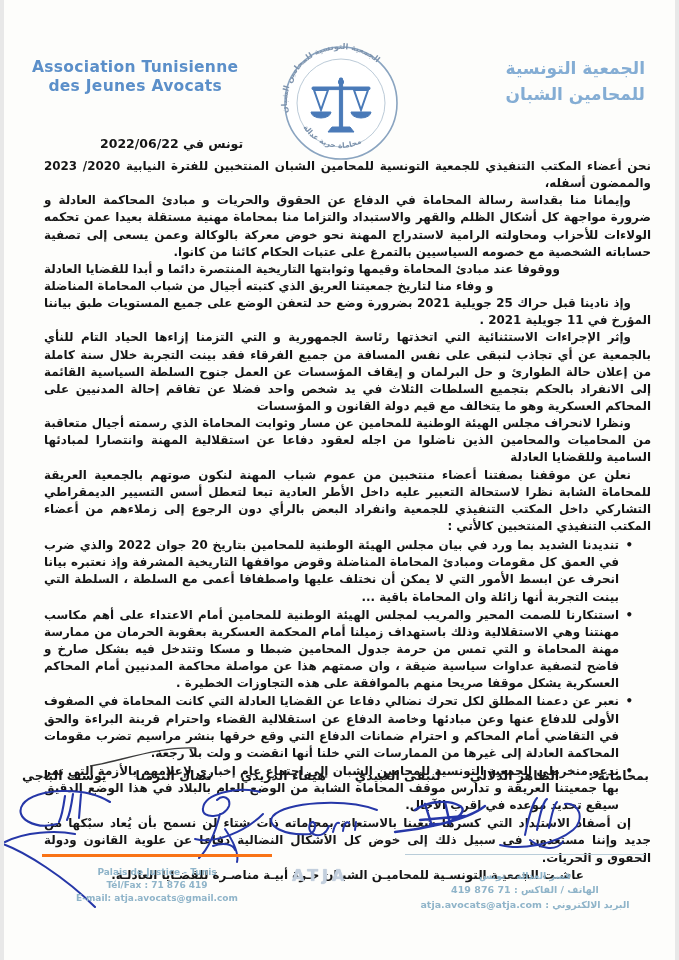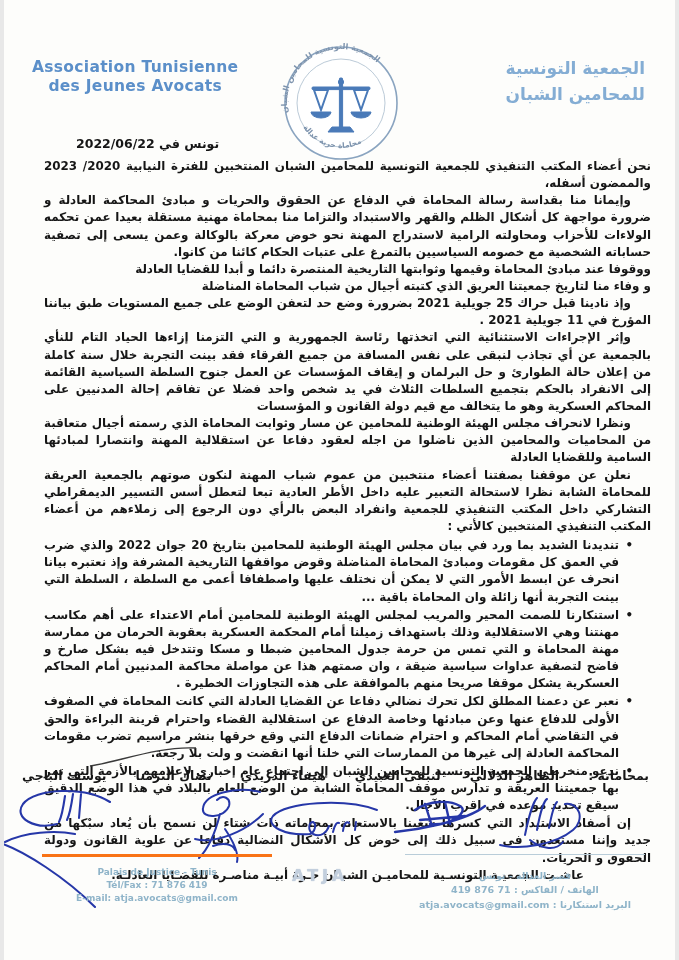--- a/index.html
+++ b/index.html
@@ -21,33 +21,33 @@
   }
   .org-ar{
     position:absolute;right:30px;top:18px;
     color:#84add4;font-weight:bold;font-size:17px;line-height:1.5;
     text-align:center;direction:rtl;
   }
   .logo-wrap{position:absolute;left:272px;top:0px;width:130px;height:130px;}
   
   .date-line{
     position:absolute;top:136px;left:0;width:100%;
-    direction:rtl;text-align:left;padding-left:72px;box-sizing:border-box;
+    direction:rtl;text-align:left;padding-left:96px;box-sizing:border-box;
     font-weight:bold;font-size:12.5px;
   }
   
   .body-text{
     position:absolute;top:158px;right:0;left:16px;
     padding:0 24px;
     direction:rtl;text-align:justify;
     font-weight:bold;font-size:11.9px;line-height:1.44;
   }
   .body-text p{margin:0;}
   .indent{text-indent:20px;}
-  .centered{text-align:right;text-indent:0;}
+  .centered{text-align:left;text-indent:0;}
   ul.points{margin:2px 0 0 0;padding:0 18px 0 0;list-style:none;}
   ul.points li{position:relative;padding-right:14px;margin:1px 0;}
   ul.points li .blt{position:absolute;right:0;top:0;}
   .slogan{text-align:center;margin-top:2px;}
   .slogan-dash{position:absolute;left:84px;top:742px;width:110px;height:26px;}
   
   .sig-block{position:absolute;top:768px;left:0;width:100%;height:110px;direction:rtl;}
   .sig-names{
     display:flex;flex-direction:row;justify-content:space-between;
     padding:0 26px 0 18px;font-weight:bold;font-size:12.5px;
@@ -198,17 +198,17 @@
   <div class="footer">
     <div class="footer-left">
       <div>Palais de Justice - Tunis</div>
       <div>Tél/Fax : 71 876 419</div>
       <div>E-mail: atja.avocats@gmail.com</div>
     </div>
     <div class="footer-center">ATJA</div>
     <div class="footer-right">
       <div>قصر العدالة - تونس</div>
       <div>الهاتف / الفاكس : 71 876 419</div>
-      <div>البريد استنكارنا : atja.avocats@gmail.com</div>
+      <div>البريد الالكتروني : atja.avocats@atja.com</div>
     </div>
   </div>
 
 </div>
 
 </body></html>

